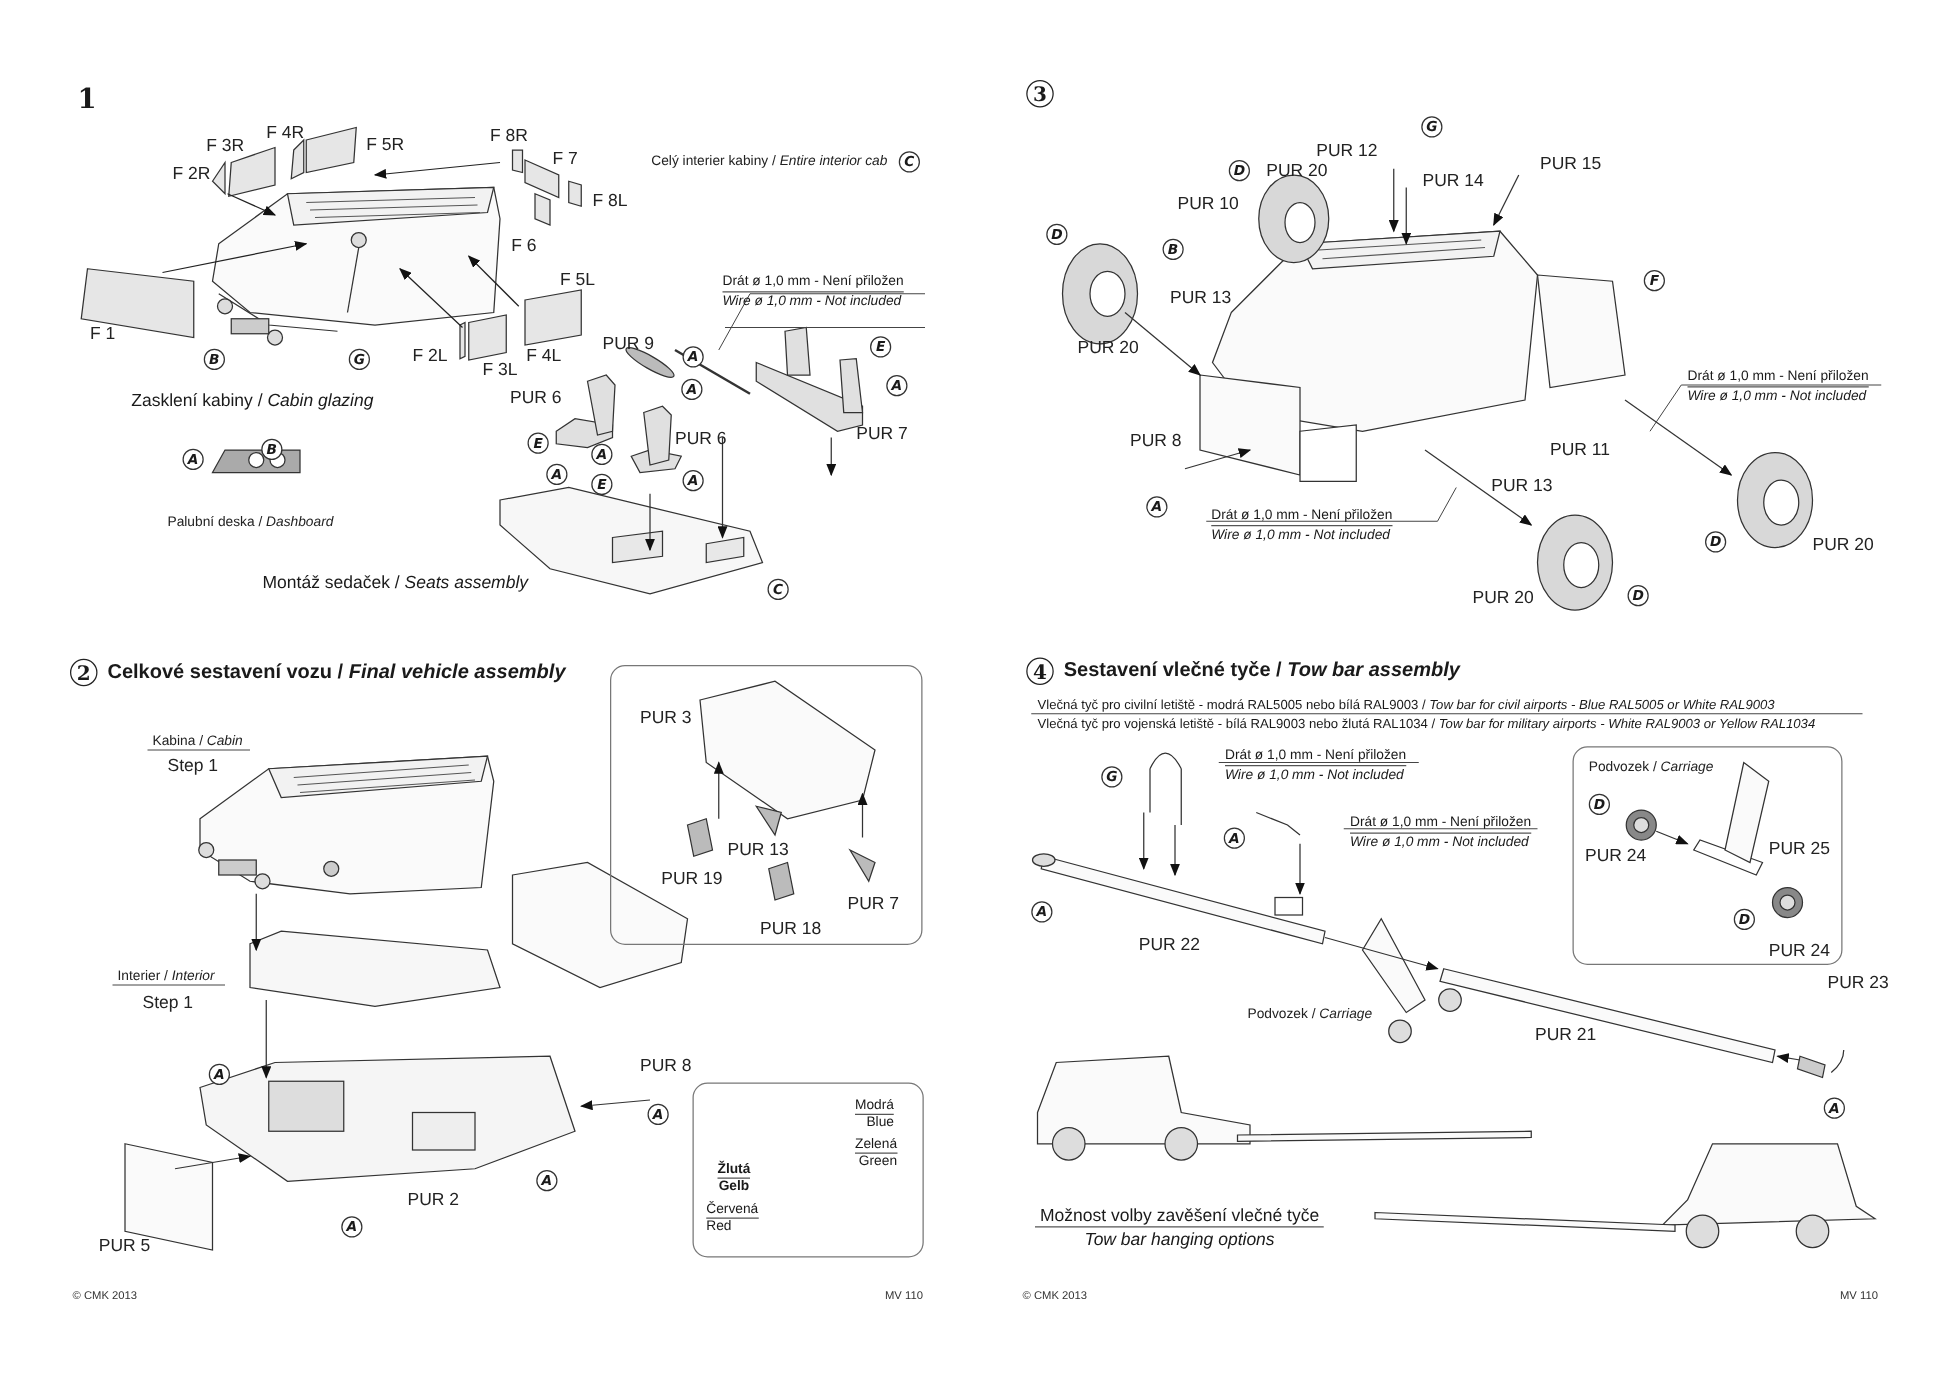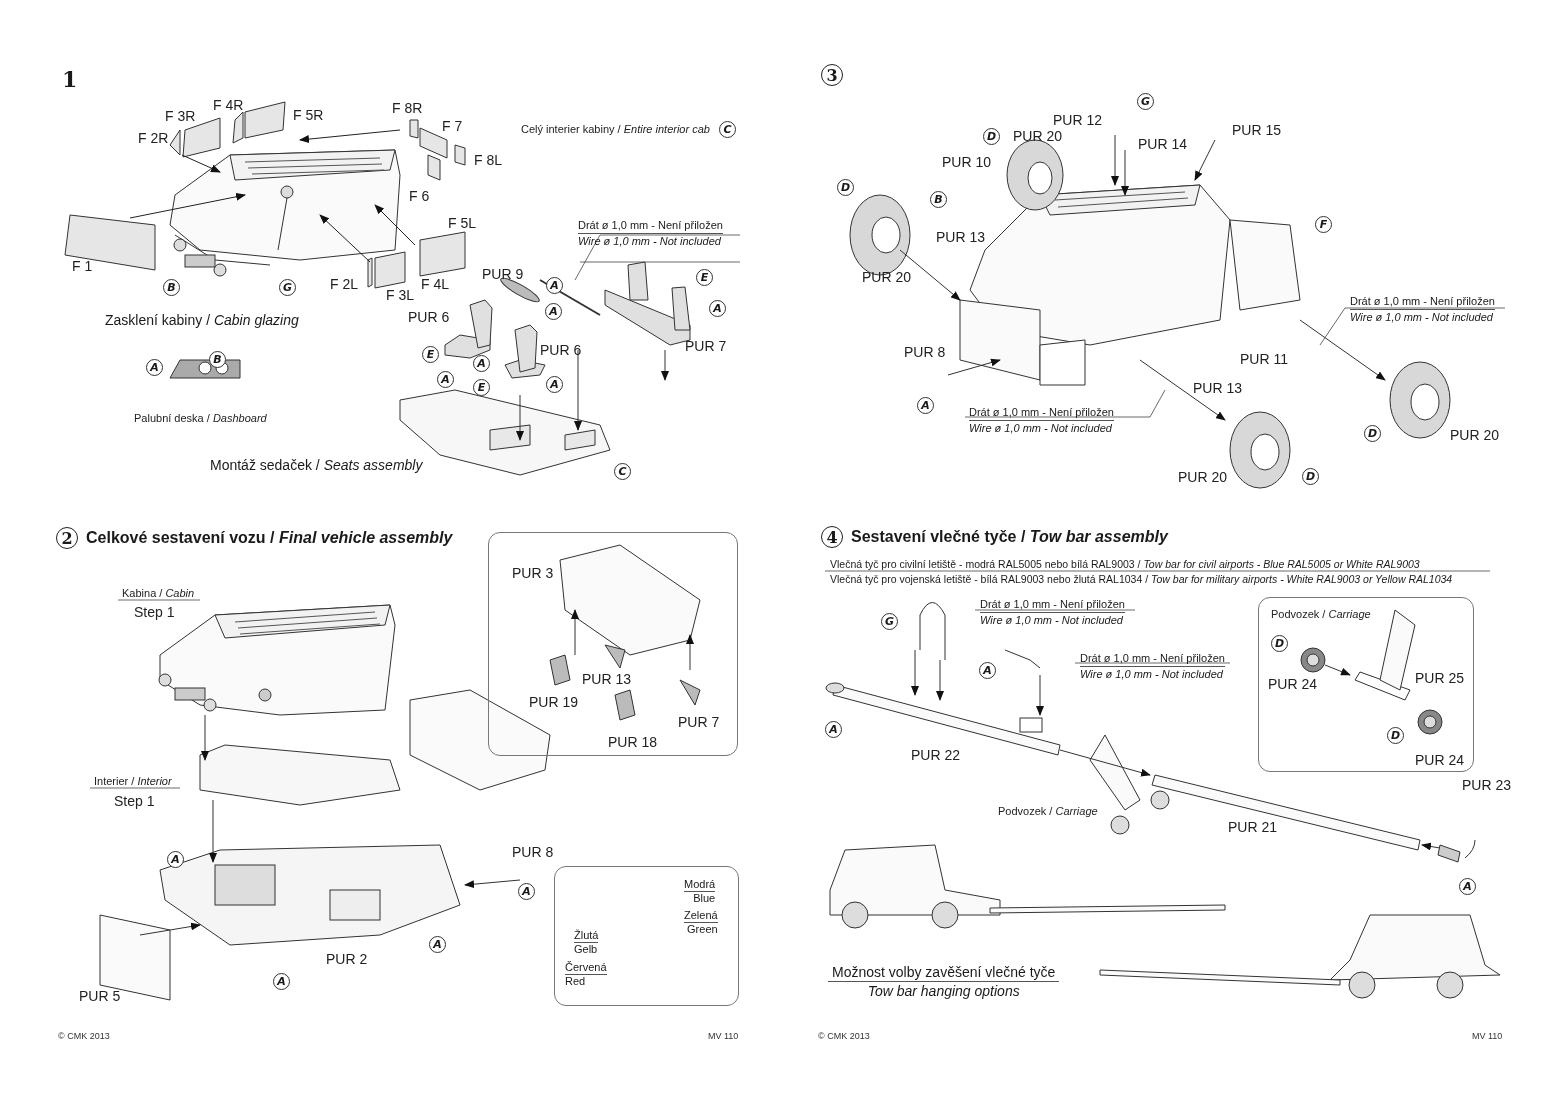--- a/index.html
+++ b/index.html
@@ -312,21 +312,21 @@
 <div class="abs code" style="left:429px;top:936px;">A</div>
 <div class="abs code" style="left:518px;top:883px;">A</div>
 
 <div class="abs panel" style="left:554px;top:866px;width:185px;height:140px;"></div>
 <div class="abs stack2" style="left:684px;top:878px;">
   <span class="top">Modrá</span><span>Blue</span>
 </div>
 <div class="abs stack2" style="left:684px;top:909px;">
   <span class="top">Zelená</span><span>Green</span>
 </div>
-<div class="abs stack2" style="left:574px;top:929px;text-align:left;">
+<div class="abs stack2" style="left:574px;top:929px;text-align:center;font-weight:bold;">
   <span class="top">Žlutá</span><span>Gelb</span>
 </div>
 <div class="abs stack2" style="left:565px;top:961px;text-align:left;">
   <span class="top">Červená</span><span>Red</span>
 </div>
 
 <div class="abs footer" style="left:58px;top:1031px;">© CMK 2013</div>
 <div class="abs footer" style="left:708px;top:1031px;">MV 110</div>
 
 <div class="abs sec-title" style="left:821px;top:64px;">

